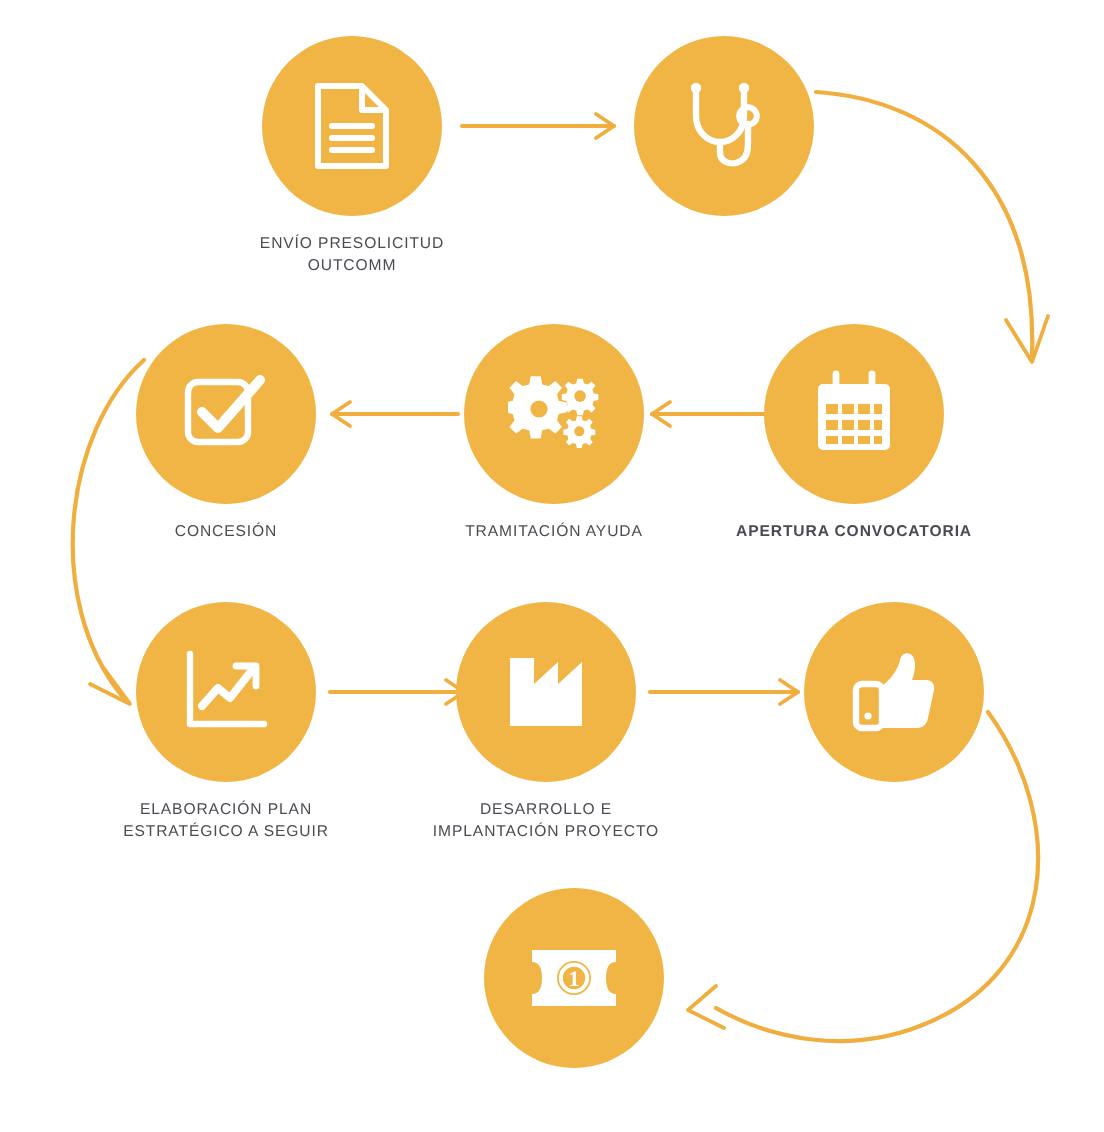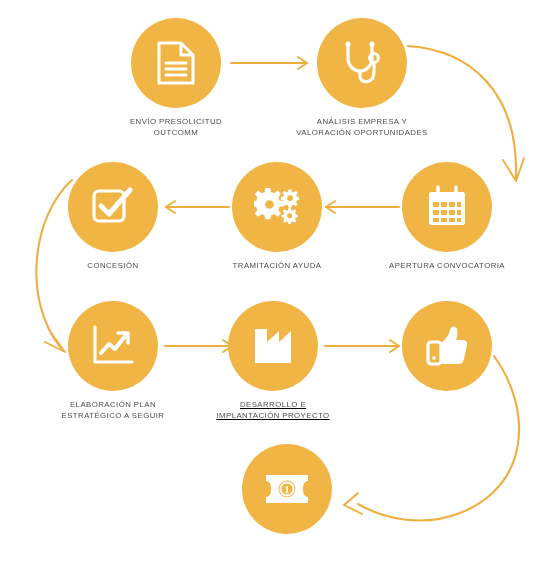--- a/index.html
+++ b/index.html
@@ -103,25 +103,23 @@
       <span>
         <svg width="44" height="46" viewBox="0 0 44 46">
           <path d="M8 4 V18 C8 26 14 31 20 31 C26 31 32 26 32 18 V4" fill="none" stroke="#fff" stroke-width="3.2" stroke-linecap="round"></path>
           <circle cx="8" cy="4" r="2.6" fill="#fff"></circle>
           <circle cx="32" cy="4" r="2.6" fill="#fff"></circle>
           <path d="M20 31 V36 C20 42 27 43 31 40 C34 38 34 34 34 30 V22" fill="none" stroke="#fff" stroke-width="3.2" stroke-linecap="round"></path>
           <circle cx="34" cy="18" r="4.4" fill="none" stroke="#fff" stroke-width="3"></circle>
         </svg>
       </span>
     </div>
-    <div class="label" style="color: rgb(74, 74, 82);">ANÁLISIS EMPRESA Y
-VALORACIÓN OPORTUNIDADES</div>
-  </div>
-
-  <div class="node" style="left:447px;top:162px;">
+  </div>
+
+  <div class="node" style="left:427px;top:162px;font-weight:bold;">
     <div class="disc" style="background: rgb(240, 181, 68);">
       <span>
         <svg width="44" height="44" viewBox="0 0 44 44">
           <path d="M13 2 V9 M31 2 V9" stroke="#fff" stroke-width="3.4" stroke-linecap="round"></path>
           <rect x="4" y="7" width="36" height="33" rx="2.5" fill="#fff"></rect>
           <g fill="#F0B544">
             <rect x="8" y="17" width="6" height="5"></rect>
               <rect x="16" y="17" width="6" height="5"></rect>
             <rect x="24" y="17" width="6" height="5"></rect>
               <rect x="32" y="17" width="4" height="5"></rect>
@@ -181,21 +179,21 @@
           <path d="M5 3 V38 H42" fill="none" stroke="#fff" stroke-width="3.2" stroke-linecap="round" stroke-linejoin="round"></path>
           <path d="M11 29 L19 20 L25 25 L36 11" fill="none" stroke="#fff" stroke-width="4" stroke-linecap="round" stroke-linejoin="round"></path>
           <path d="M28 9 H38 V19" fill="none" stroke="#fff" stroke-width="3.4" stroke-linecap="round" stroke-linejoin="round"></path>
         </svg>
       </span>
     </div>
     <div class="label" style="color: rgb(74, 74, 82);">ELABORACIÓN PLAN
 ESTRATÉGICO A SEGUIR</div>
   </div>
 
-  <div class="node" style="left:273px;top:301px;text-decoration:underline;">
+  <div class="node" style="left:273px;top:301px;">
     <div class="disc" style="background: rgb(240, 181, 68);">
       <span>
         <svg width="44" height="42" viewBox="0 0 44 42">
           <path d="M4 4 H16 V17 L28 6 V17 L40 6 V38 H4 Z" fill="#fff"></path>
         </svg>
       </span>
     </div>
     <div class="label" style="color: rgb(74, 74, 82);">DESARROLLO E
 IMPLANTACIÓN PROYECTO</div>
   </div>

